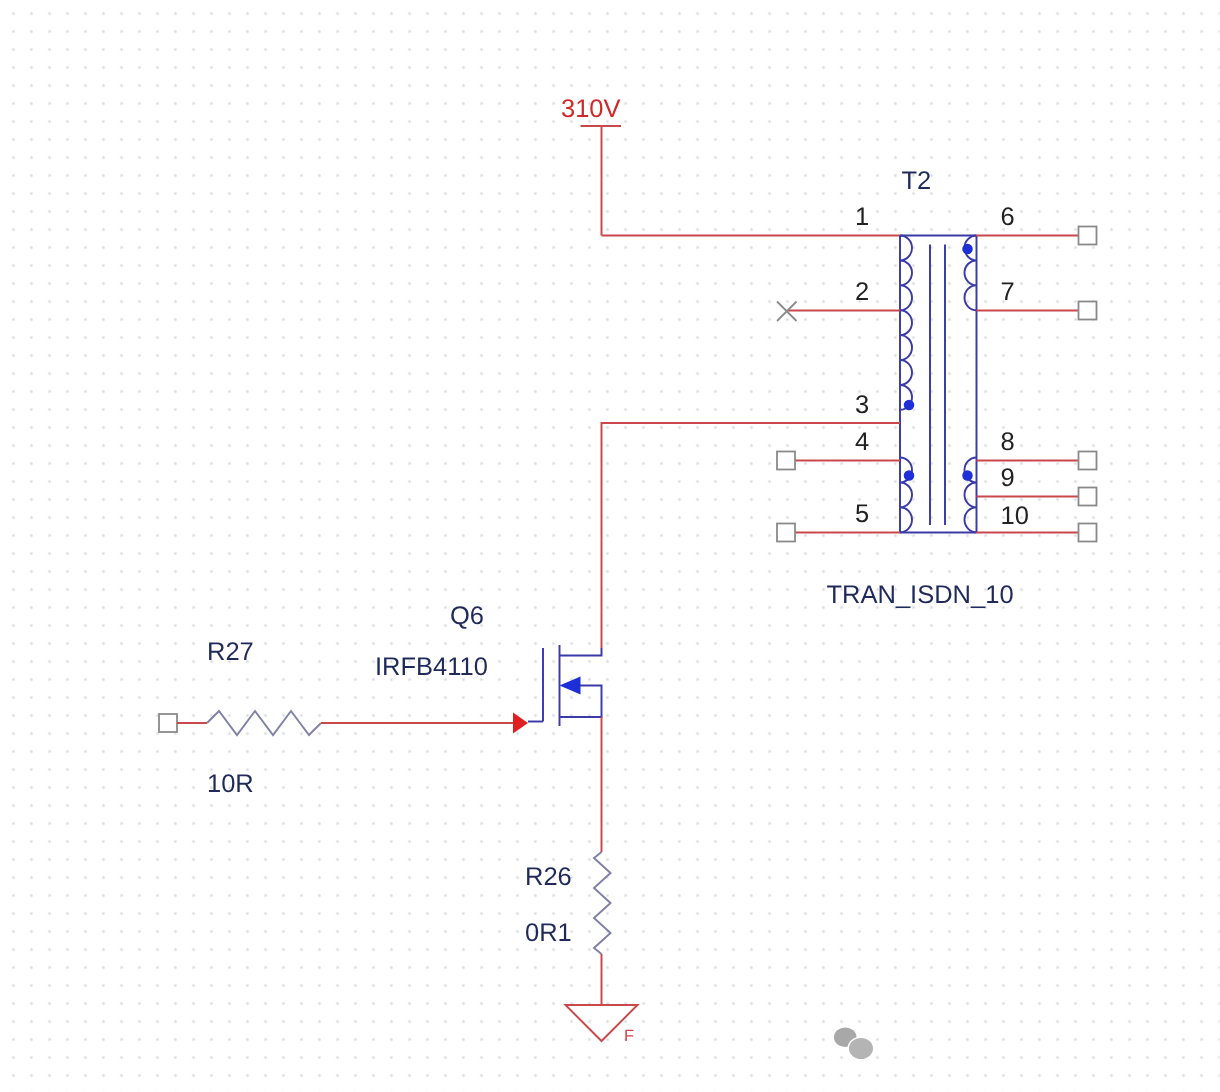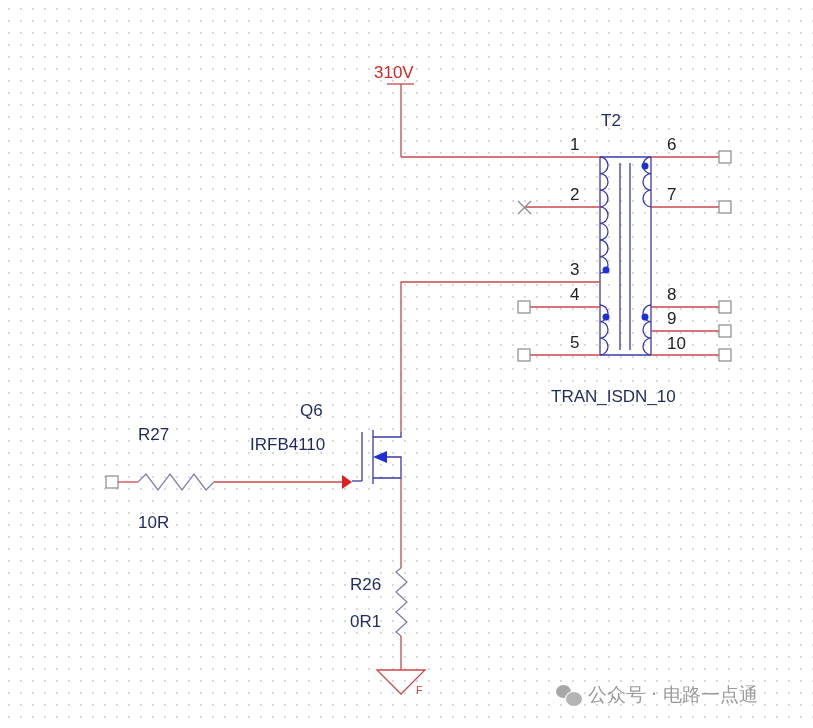--- a/index.html
+++ b/index.html
@@ -129,14 +129,13 @@
     <polygon points="377,670 425,670 401,694" stroke="#c8484c" stroke-width="1.3" fill="none"></polygon>
     <text class="gnd-lbl" x="416" y="694">F</text>
   </g>
 </svg>
 
 <div class="watermark">
   <div class="wm-icon">
     <span style="left:0;top:1px;width:15px;height:13px;"></span>
     <span style="left:9px;top:7px;width:16px;height:14px;background:#b4b4b4;border:1px solid #fff;"></span>
   </div>
-  <span>公众号 · 电路一点通</span>
 </div>
 
 </body></html>

